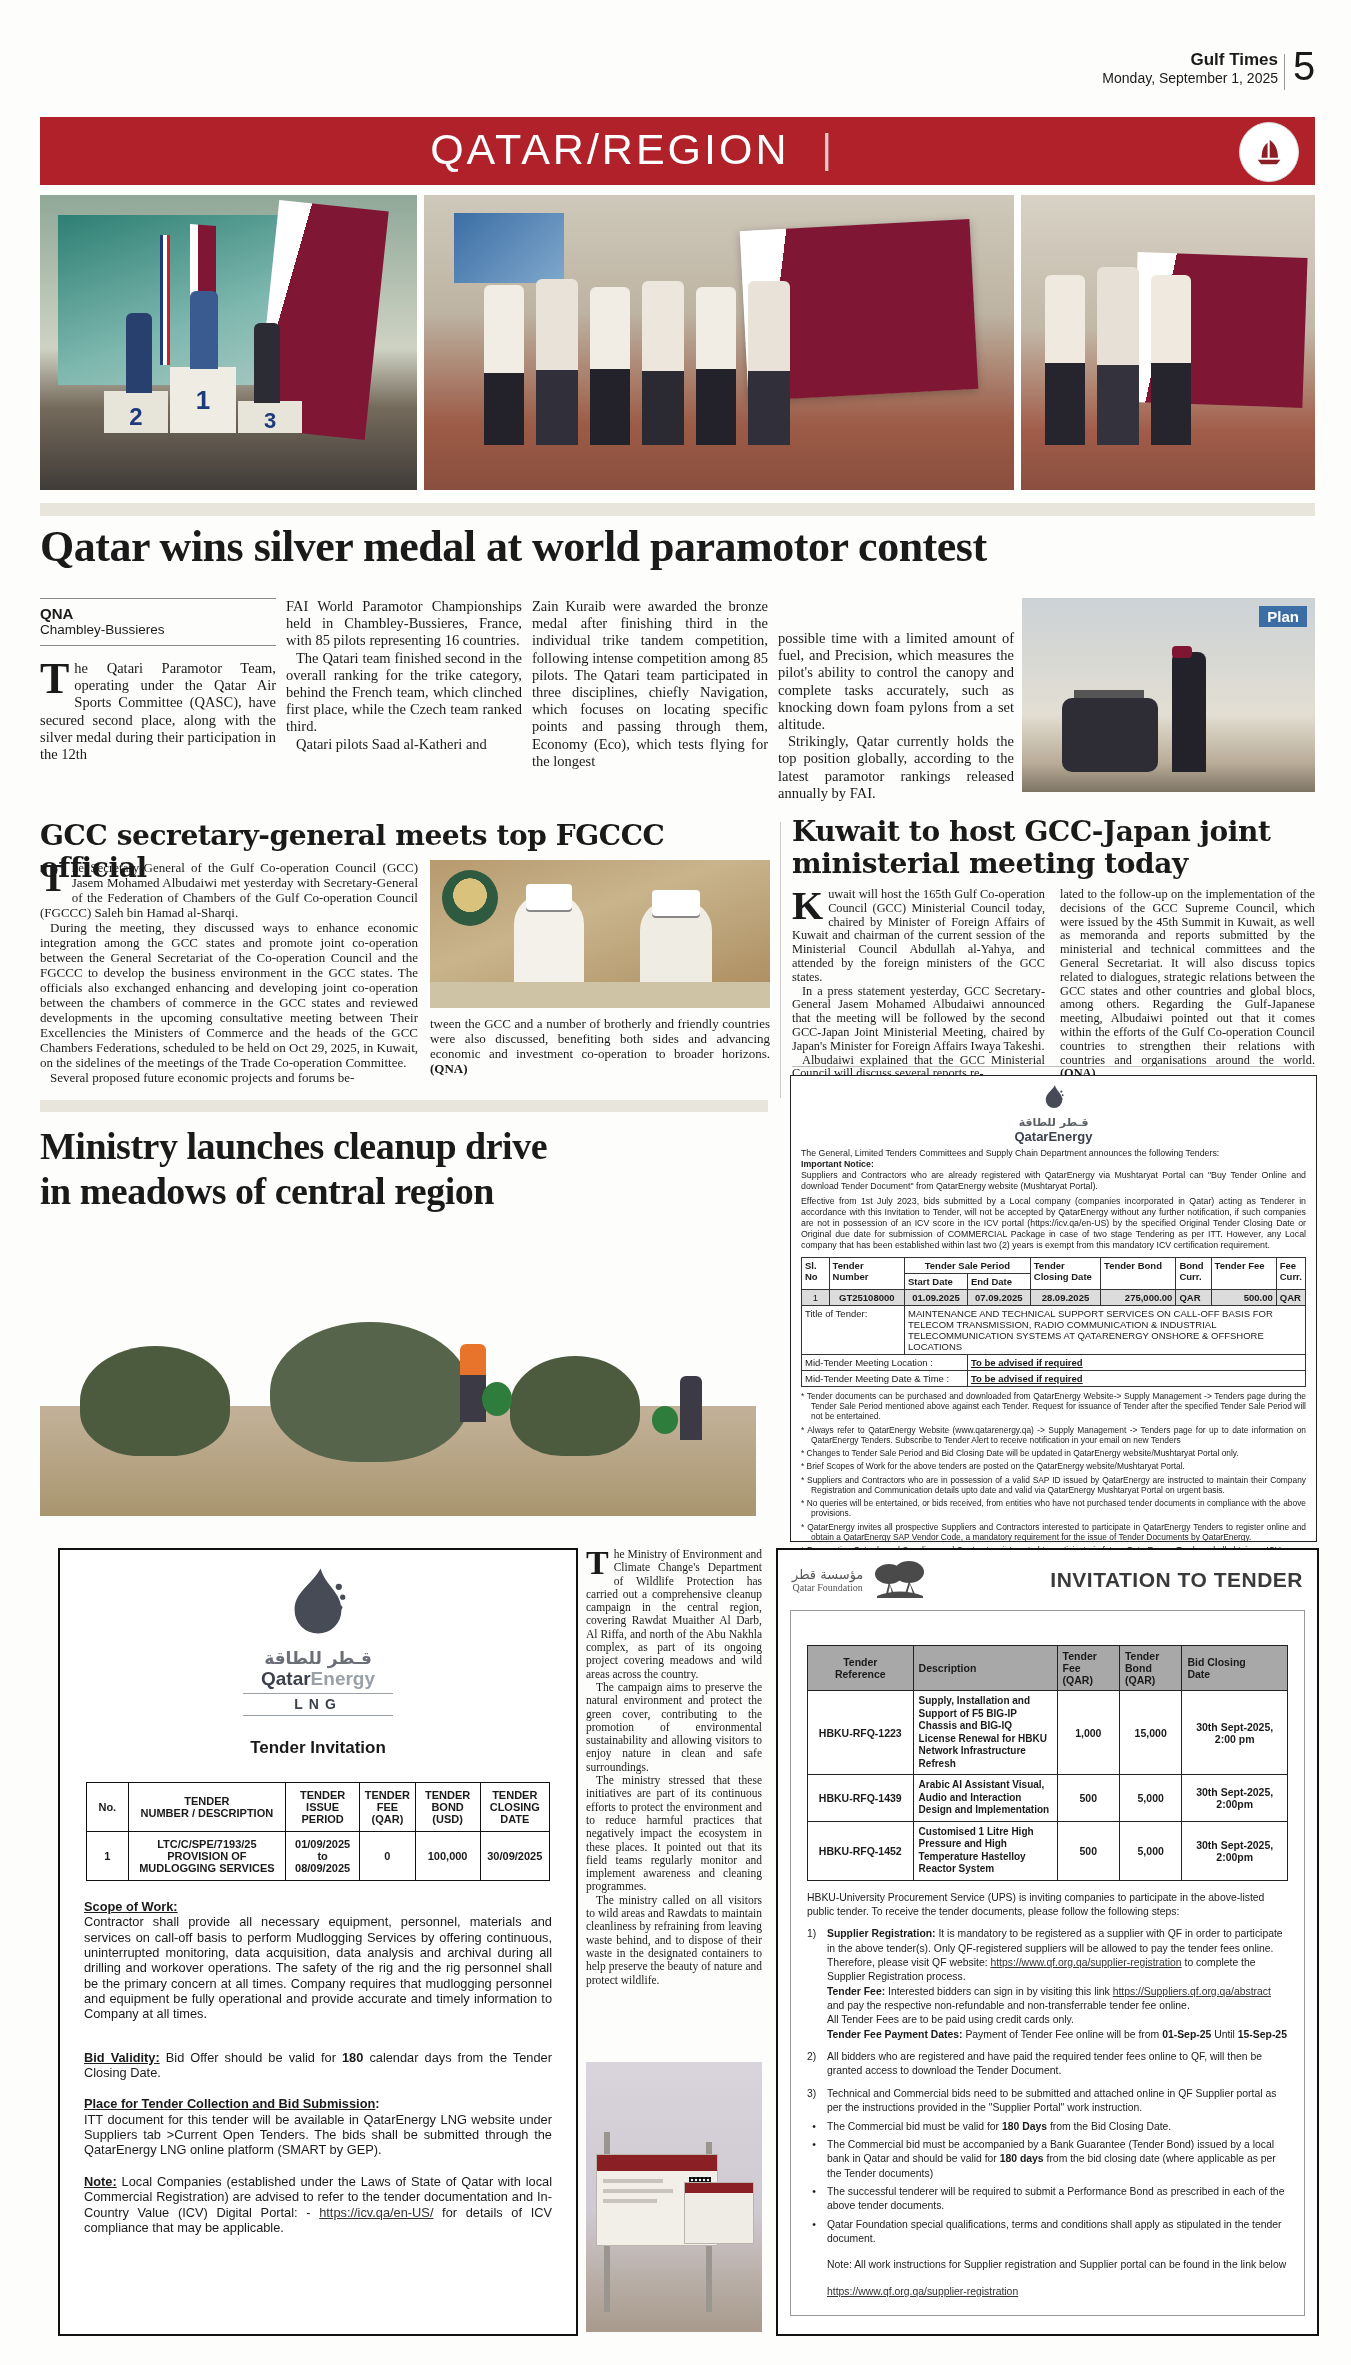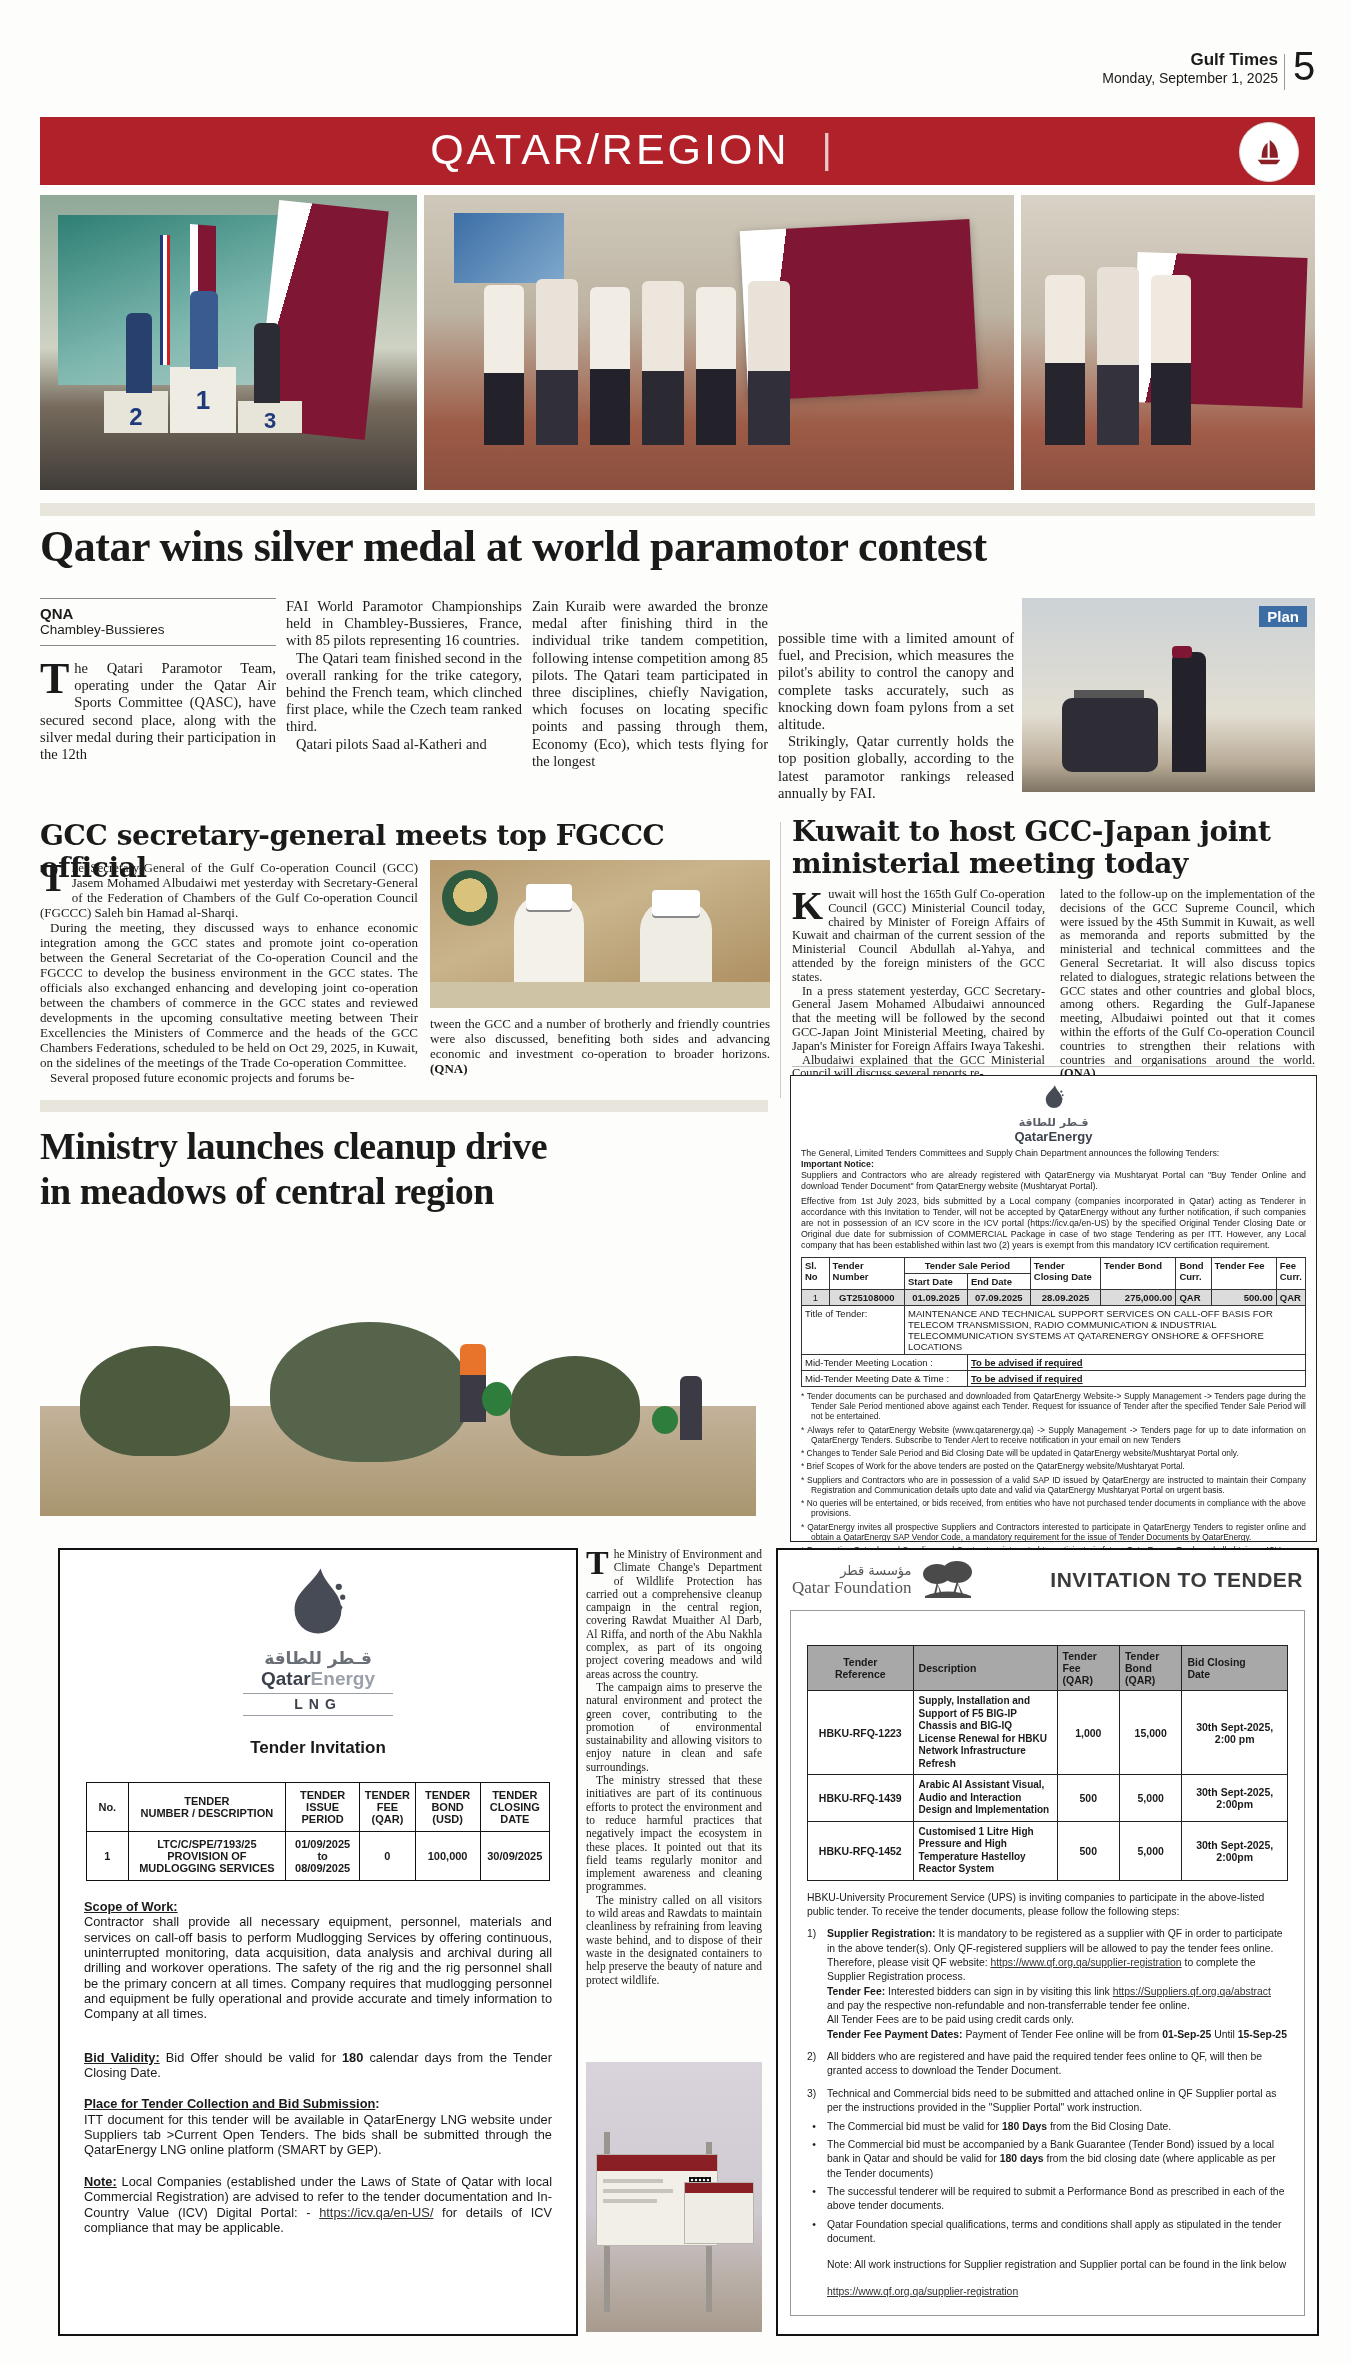--- a/index.html
+++ b/index.html
@@ -70,21 +70,21 @@
   .b{font-weight:bold;}
   
   .qe-logo-ar{font-family:"DejaVu Sans",sans-serif;font-weight:bold;font-size:11px;color:#5a5e66;}
   .qe-logo-en{font-family:"Liberation Sans",sans-serif;font-weight:bold;font-size:13px;color:#3c414b;}
   .lng-logo-ar{font-family:"DejaVu Sans",sans-serif;font-weight:bold;font-size:17px;color:#6b6f77;}
   .lng-logo-en{font-family:"Liberation Sans",sans-serif;font-weight:bold;font-size:19px;color:#3c414b;}
   .lng-logo-en .lt{color:#9aa0a8;font-weight:bold;}
   .lng-sub{font-family:"Liberation Sans",sans-serif;font-weight:bold;font-size:14px;letter-spacing:6px;color:#3c414b;}
   .lrule{height:1px;background:#9aa0a8;}
   .qf-logo-ar{font-family:"DejaVu Sans",sans-serif;font-size:13px;color:#555;}
-  .qf-logo-en{font-family:"Liberation Serif",serif;font-size:17px;color:#555;text-align:center;}
+  .qf-logo-en{font-family:"Liberation Serif",serif;font-size:10px;color:#555;text-align:center;}
   .qf-title{font-family:"Liberation Sans",sans-serif;font-weight:bold;font-size:21px;color:#3a3a3a;letter-spacing:.5px;}
   .qf-inner{border:1px solid #999;}
   
   .sil{position:absolute;border-radius:6px 6px 0 0;}
 </style>
 </head>
 <body>
 
 <div class="page">
 

